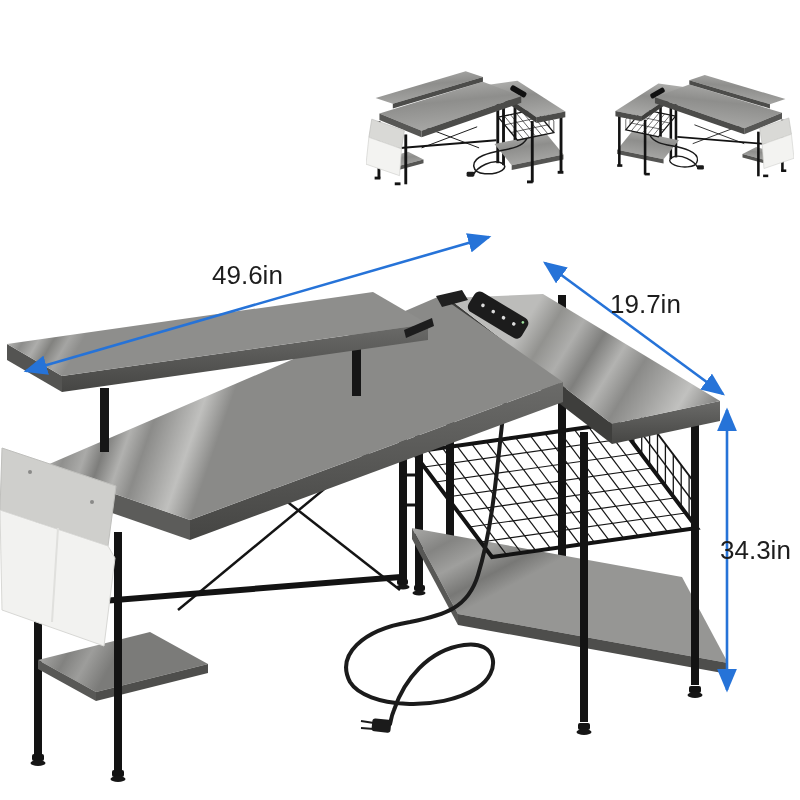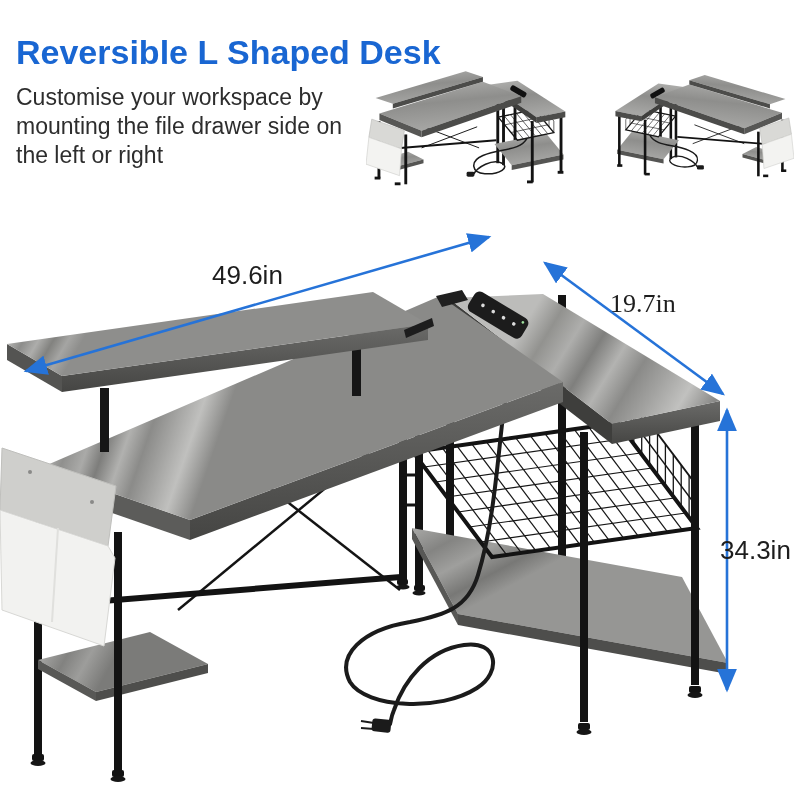--- a/index.html
+++ b/index.html
@@ -12,35 +12,33 @@
   .title{position:absolute;left:16px;top:10px;font-size:34px;font-weight:bold;
          color:var(--accent-blue);letter-spacing:0;}
   .subtitle{position:absolute;left:16px;top:60px;width:345px;font-size:23px;line-height:1.27;
             color:var(--text-dark);}
   .main-svg{position:absolute;left:0;top:0;}
   .thumb{position:absolute;}
   .thumb1{left:366px;top:50px;width:230px;height:144px;}
   .thumb2{left:588px;top:56px;width:206px;height:129px;}
   .dim-label{position:absolute;font-size:26px;color:#1d1d1d;white-space:nowrap;}
   .lbl-w{left:212px;top:260px;}
-  .lbl-d{left:610px;top:289px;font-family:Liberation Serif, serif;}
+  .lbl-d{left:610px;top:289px;}
   .lbl-h{left:720px;top:535px;}
   .ahf{fill:var(--arrow-blue);}
   .dim{stroke:var(--arrow-blue);stroke-width:2.6;fill:none;
        marker-start:url(#ah);marker-end:url(#ah);}
   .frame{fill:#131313;}
   .gridline{stroke:#161616;stroke-width:1.2;}
 </style>
 </head>
 <body>
 
 <div class="page">
 
-  <h1 class="title">Reversible L Shaped Desk</h1>
-  <p class="subtitle">Customise your workspace by mounting the file drawer side on the left or right</p>
 
   <svg class="main-svg" width="800" height="800" viewBox="0 0 800 800">
     <defs>
       <marker id="ah" viewBox="0 0 10 8" refX="8.5" refY="4" markerWidth="9.5" markerHeight="7.6" orient="auto-start-reverse">
         <path d="M0,0 L9.5,4 L0,8 z" class="ahf"></path>
       </marker>
       <linearGradient id="gLeftTop" gradientUnits="userSpaceOnUse" x1="40" y1="468" x2="190" y2="520">
         <stop offset="0" stop-color="#b8b8b6"></stop>
           <stop offset=".12" stop-color="#90908e"></stop>
         <stop offset=".24" stop-color="#aaaaa8"></stop>

